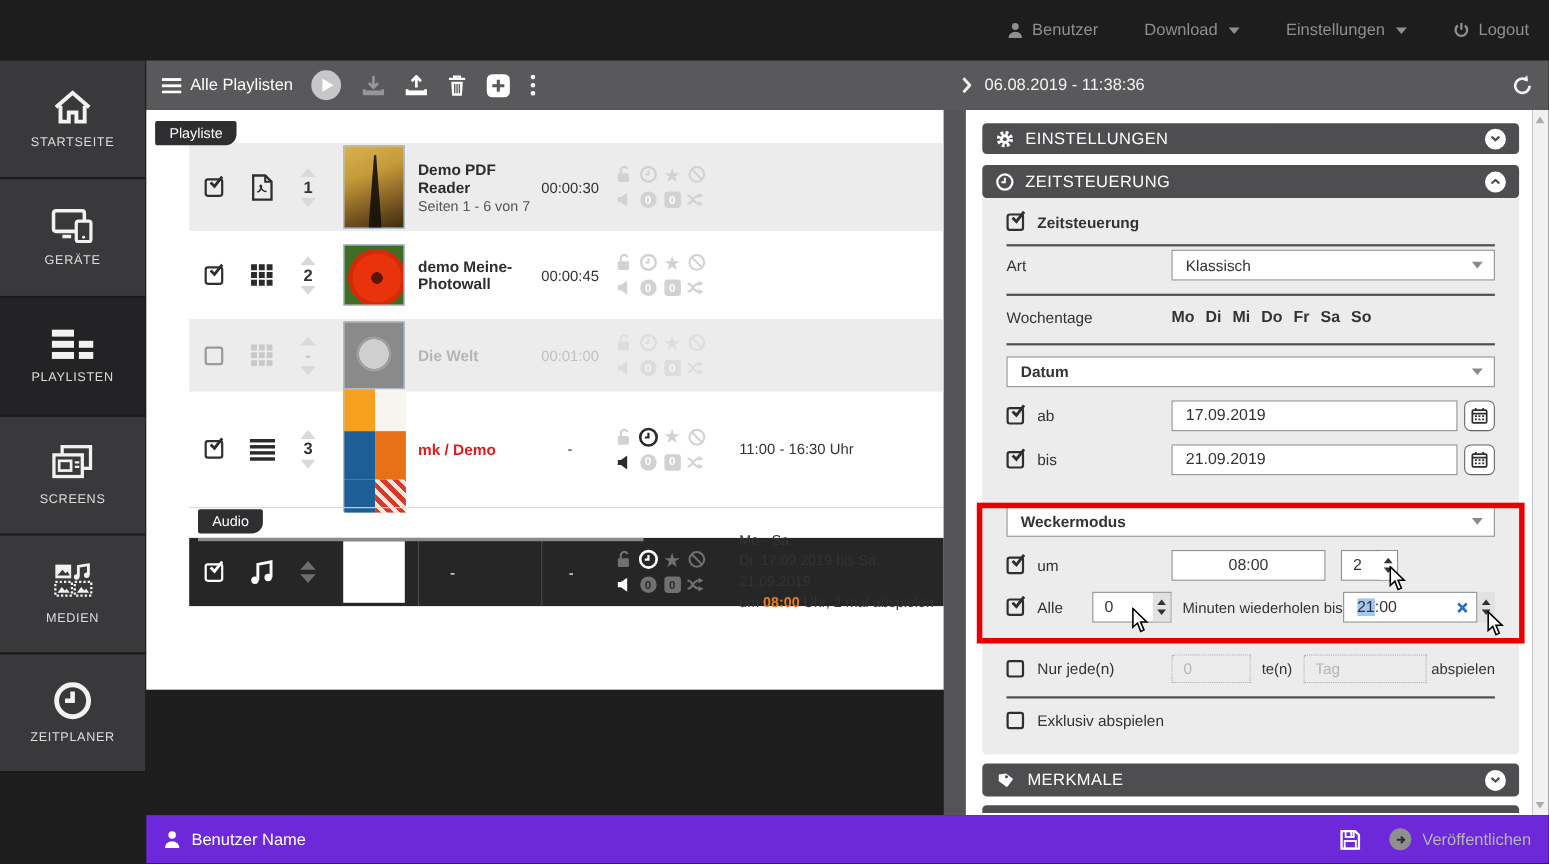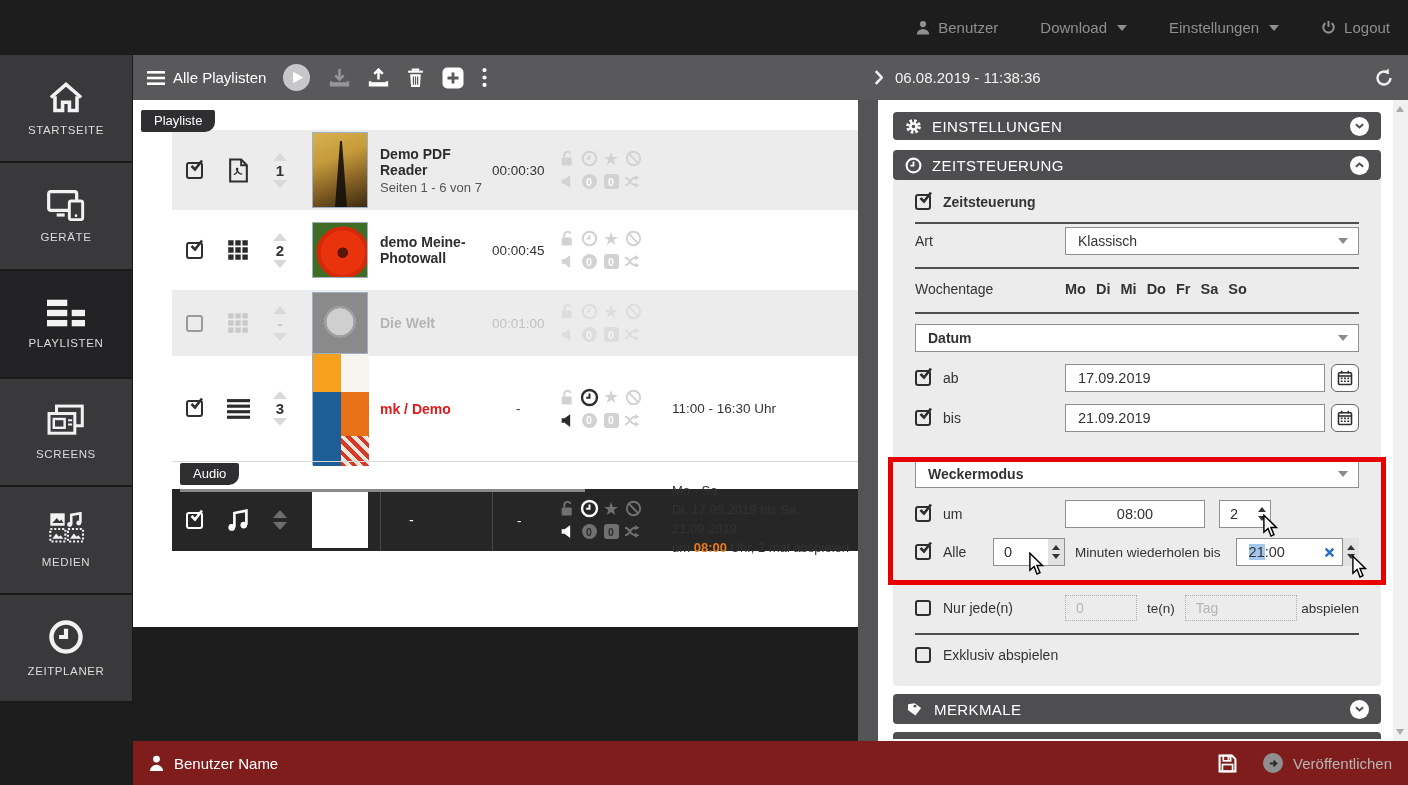--- a/index.html
+++ b/index.html
@@ -134,21 +134,21 @@
   .selhl { background:#a4c7f0; }
   .merk-partial { margin:8px 12px 0 15px; height:7px; background:#4e4e50; border-radius:4px 4px 0 0; }
 
   
   .rscroll { position:absolute; left:1393px; top:100px; width:15px; height:641px; background:#f1f1f1; }
   .rscroll .sa { position:absolute; left:3px; width:0; height:0; border-left:4.5px solid transparent; border-right:4.5px solid transparent; }
   .rscroll .sa.up { top:6px; border-bottom:6px solid #ababab; }
   .rscroll .sa.dn { bottom:6px; border-top:6px solid #ababab; }
 
   
-  .footer { position:absolute; left:133px; top:741px; width:1275px; height:44px; background:#7f1d1d;
+  .footer { position:absolute; left:133px; top:741px; width:1275px; height:44px; background:#6d28d9;
     display:flex; align-items:center; padding:0 16px; color:#fff; font-size:15px; gap:10px; }
   .foot-right { margin-left:auto; display:flex; align-items:center; gap:26px; }
   .publish { display:flex; align-items:center; gap:10px; color:#b5b5b5; cursor:pointer; }
   .pub-circle { width:20px; height:20px; border-radius:50%; background:#8f8f90; display:flex; align-items:center; justify-content:center; }
 
   
   .redbox { position:absolute; left:888px; top:457px; width:498px; height:128px; border:5px solid #e80000; z-index:8; pointer-events:none; }
   .cursor { position:absolute; z-index:9; }
   .cursor svg { width:17px; height:24px; }
 
@@ -829,21 +829,21 @@
           </span>
         <span>Alle</span>
       </span>
       <div class="spin" style="width:72px">
         <span class="val" style="flex:1">0</span>
         <span class="spin-arrows">
             <span class="a-up"></span>
             <span class="a-dn"></span>
           </span>
       </div>
-      <span style="font-size:13.5px;margin:0 15px 0 10px;white-space:nowrap">Minuten wiederholen bis</span>
+      <span style="font-size:13.5px;margin:0 0 0 10px;white-space:nowrap">Minuten wiederholen bis</span>
       <div class="tin" style="flex:1;position:relative;padding-right:24px">
         <span class="selhl">21</span>
           <span>:00</span>
         <svg viewBox="0 0 10 10" width="11" height="11" style="position:absolute;right:7px">
             <path d="M1.5 1.5 L8.5 8.5 M8.5 1.5 L1.5 8.5" stroke="#2a6fc4" stroke-width="2.2"></path>
           </svg>
       </div>
       <span class="spin-arrows" style="height:28px">
           <span class="a-up"></span>
           <span class="a-dn"></span>

